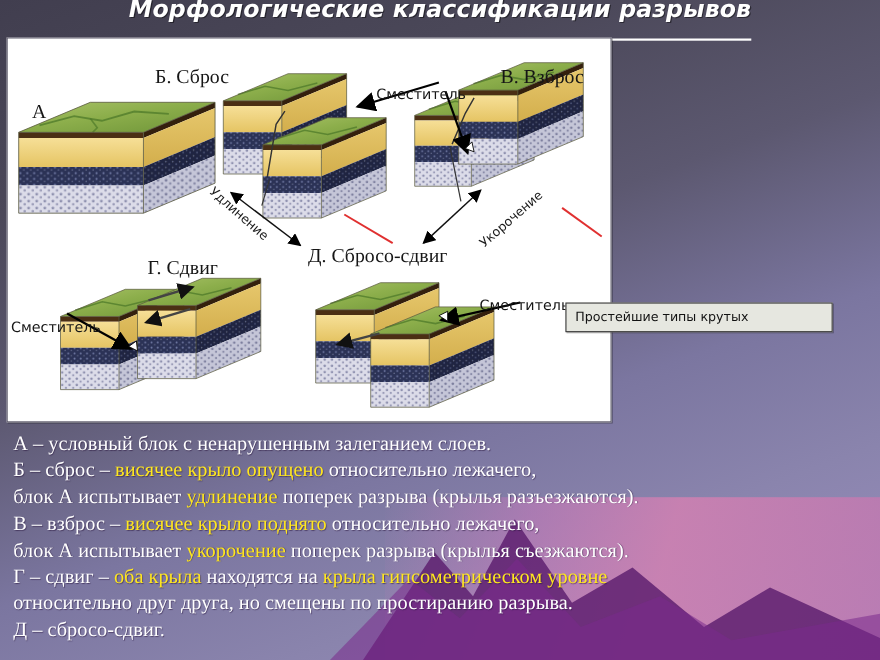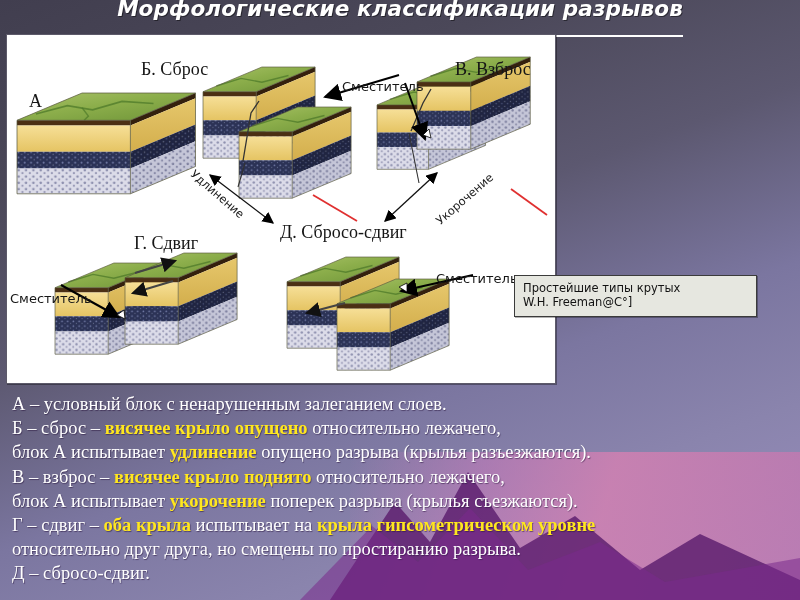--- a/index.html
+++ b/index.html
@@ -62,21 +62,21 @@
   }
 
   
   #body-text{
     position:absolute;left:12px;top:392px;width:790px;
     font-family:"Liberation Serif", serif;
     font-size:18.5px;line-height:24.2px;color:#ffffff;
     text-shadow:.7px .7px .8px rgba(40,20,60,.55);
   }
   #body-text .ln{white-space:nowrap;}
-  #body-text b{color:#ffe71f;font-weight:bold;}
+  #body-text b{color:#ffe71f;font-weight:normal;}
 </style>
 </head>
 <body>
 
 <div id="slide">
 
   <div class="bg-pink"></div>
 
   <svg class="bg-mount" viewBox="0 0 800 170" preserveAspectRatio="none">
     <path d="M330 170 L395 72 L430 112 L468 42 L520 118 L575 86 L640 140 L700 104 L800 150 L800 170 Z" fill="#5b1d6e" opacity="0.82"></path>
@@ -252,27 +252,26 @@
     <span class="fig-label sans" style="left:335px;top:4px;">Сместитель</span>
     <span class="fig-label sans" style="left:3px;top:216px;">Сместитель</span>
     <span class="fig-label sans" style="left:429px;top:196px;">Сместитель</span>
 
     <span class="fig-label rot" style="left:190px;top:132px;transform:rotate(41deg);">Удлинение</span>
     <span class="fig-label rot" style="left:426px;top:182px;transform:rotate(-41deg);">Укорочение</span>
   </div>
 
   <div id="caption">
     <div>Простейшие типы крутых</div>
-    <div>W.H. Freeman@C°]</div>
   </div>
 
   <div id="body-text">
       <div class="ln"><span>А – условный блок с ненарушенным залеганием слоев.</span></div>
       <div class="ln"><span>Б – сброс – </span><b>висячее крыло опущено</b><span> относительно лежачего,</span></div>
-      <div class="ln"><span>блок А испытывает </span><b>удлинение</b><span> опущено разрыва (крылья разъезжаются).</span></div>
+      <div class="ln"><span>блок А испытывает </span><b>удлинение</b><span> поперек разрыва (крылья разъезжаются).</span></div>
       <div class="ln"><span>В – взброс – </span><b>висячее крыло поднято</b><span> относительно лежачего,</span></div>
       <div class="ln"><span>блок А испытывает </span><b>укорочение</b><span> поперек разрыва (крылья съезжаются).</span></div>
-      <div class="ln"><span>Г – сдвиг – </span><b>оба крыла</b><span> испытывает на </span><b>крыла гипсометрическом уровне</b></div>
+      <div class="ln"><span>Г – сдвиг – </span><b>оба крыла</b><span> находятся на </span><b>крыла гипсометрическом уровне</b></div>
       <div class="ln"><span>относительно друг друга, но смещены по простиранию разрыва.</span></div>
       <div class="ln"><span>Д – сбросо-сдвиг.</span></div>
     </div>
 
 </div>
 
 </body></html>

